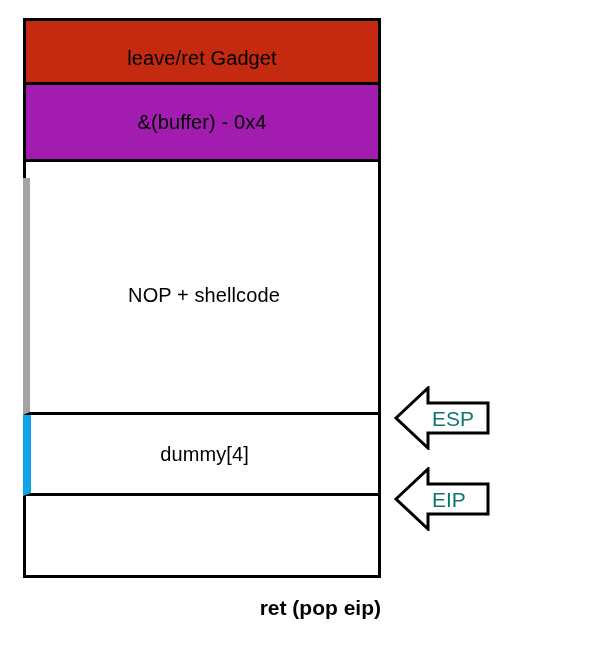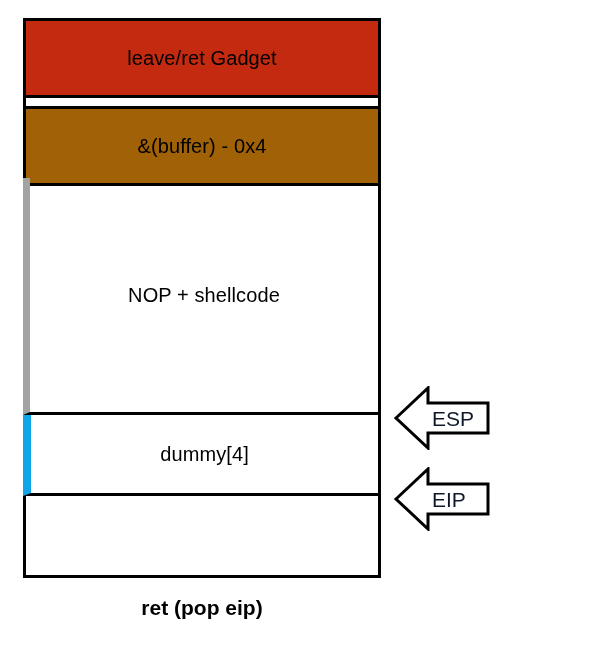--- a/index.html
+++ b/index.html
@@ -58,23 +58,23 @@
 
   
   .slot-gadget {
     top: 18px;
     height: 80px;
     background: #C42A10;
     border: 3px solid #000000;
     border-bottom-width: 3px;
   }
   .slot-bufaddr {
-    top: 106px;
+    top: 82px;
     height: 80px;
-    background: #a16207;
+    background: #a21caf;
     border: 3px solid #000000;
   }
   .slot-payload {
     top: 178px;
     height: 237px;
     background: transparent;
     border-left: 7px solid #a3a3a3;
     border-right: 3px solid #000000;
     border-bottom: 3px solid #000000;
     border-top: none;
@@ -118,32 +118,32 @@
     position: absolute;
     left: 38px;
     top: 0;
     width: 58px;
     height: 64px;
     display: flex;
     align-items: center;
     justify-content: flex-start;
     font-size: 21px;
     line-height: 1;
-    color: #0f172a;
+    color: #0f766e;
     white-space: nowrap;
     pointer-events: none;
   }
 
   
   .caption {
     position: absolute;
     left: 23px;
     top: 596px;
     width: 358px;
-    text-align: center;
+    text-align: right;
     font-size: 21px;
     font-weight: bold;
     color: #000000;
     white-space: nowrap;
   }
 </style>
 </head>
 <body>
 
 <div id="canvas">

